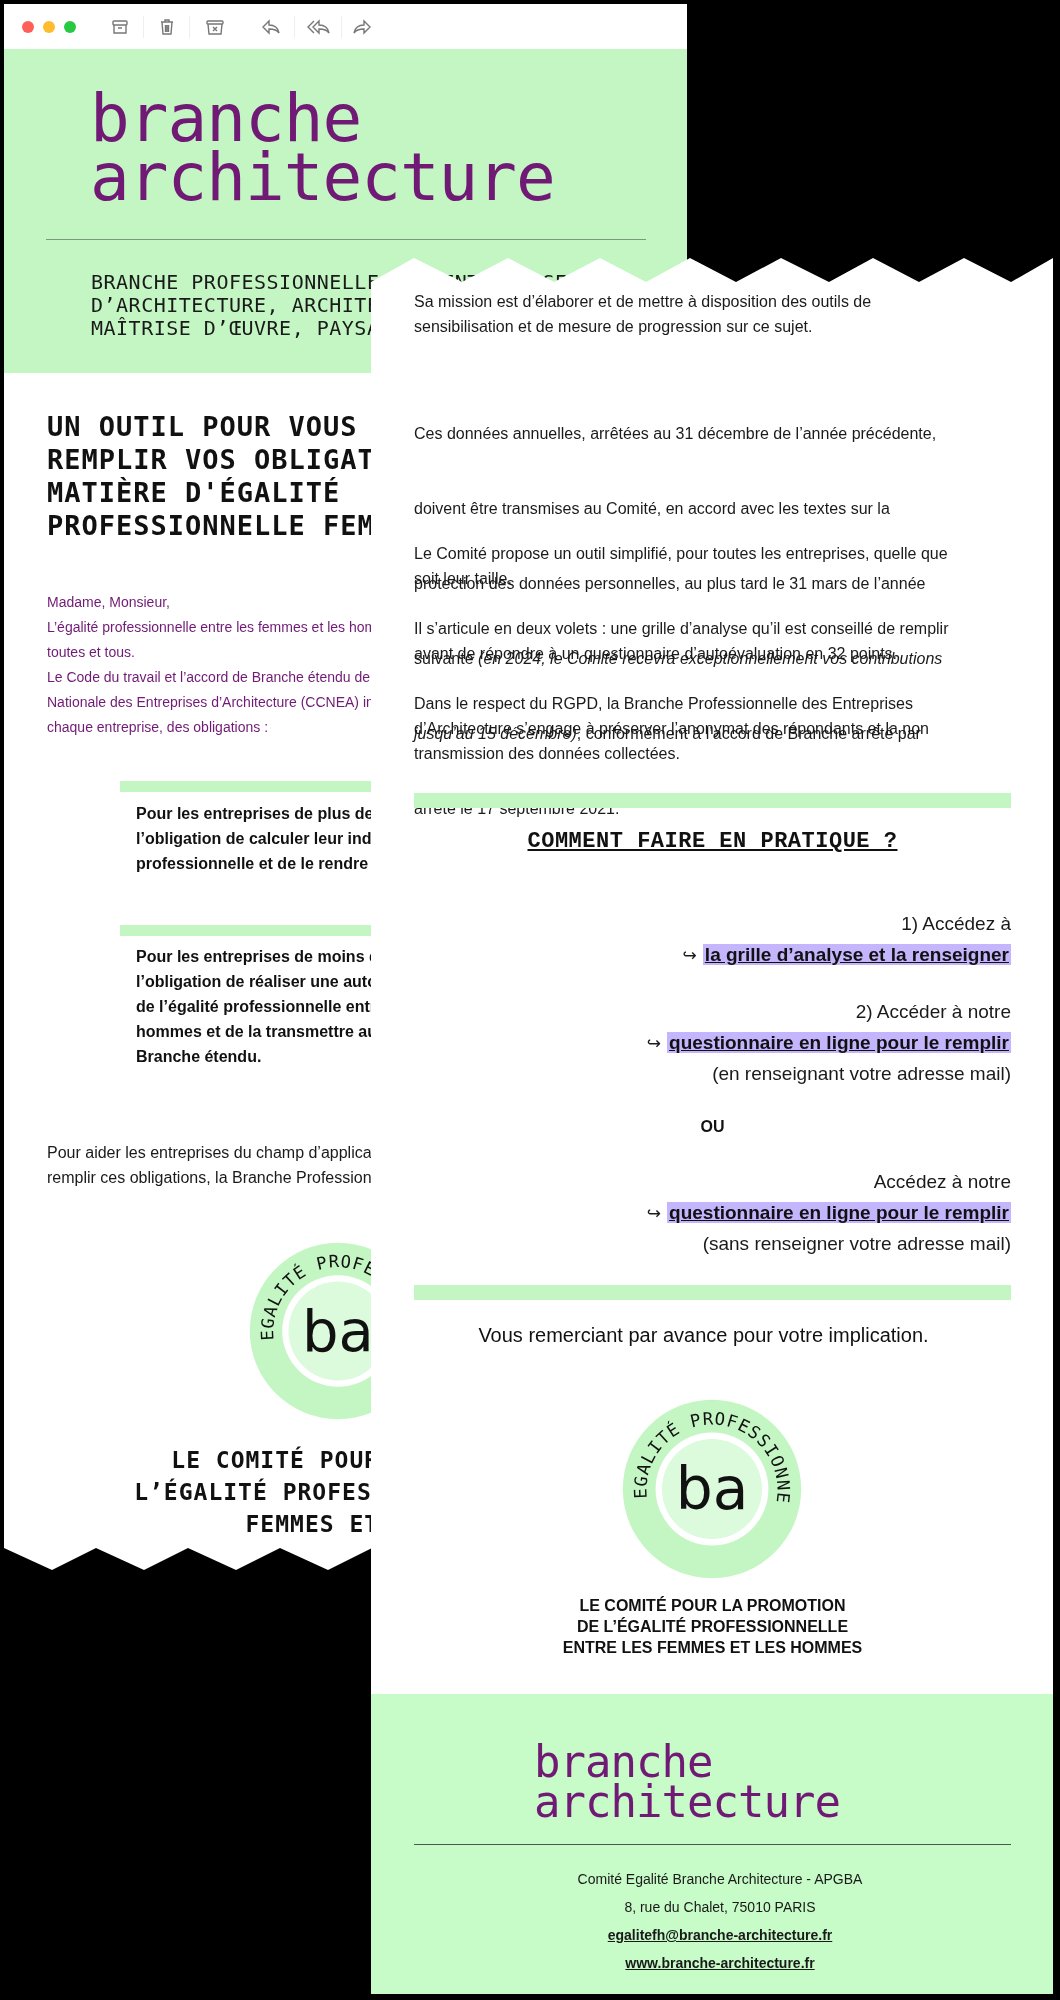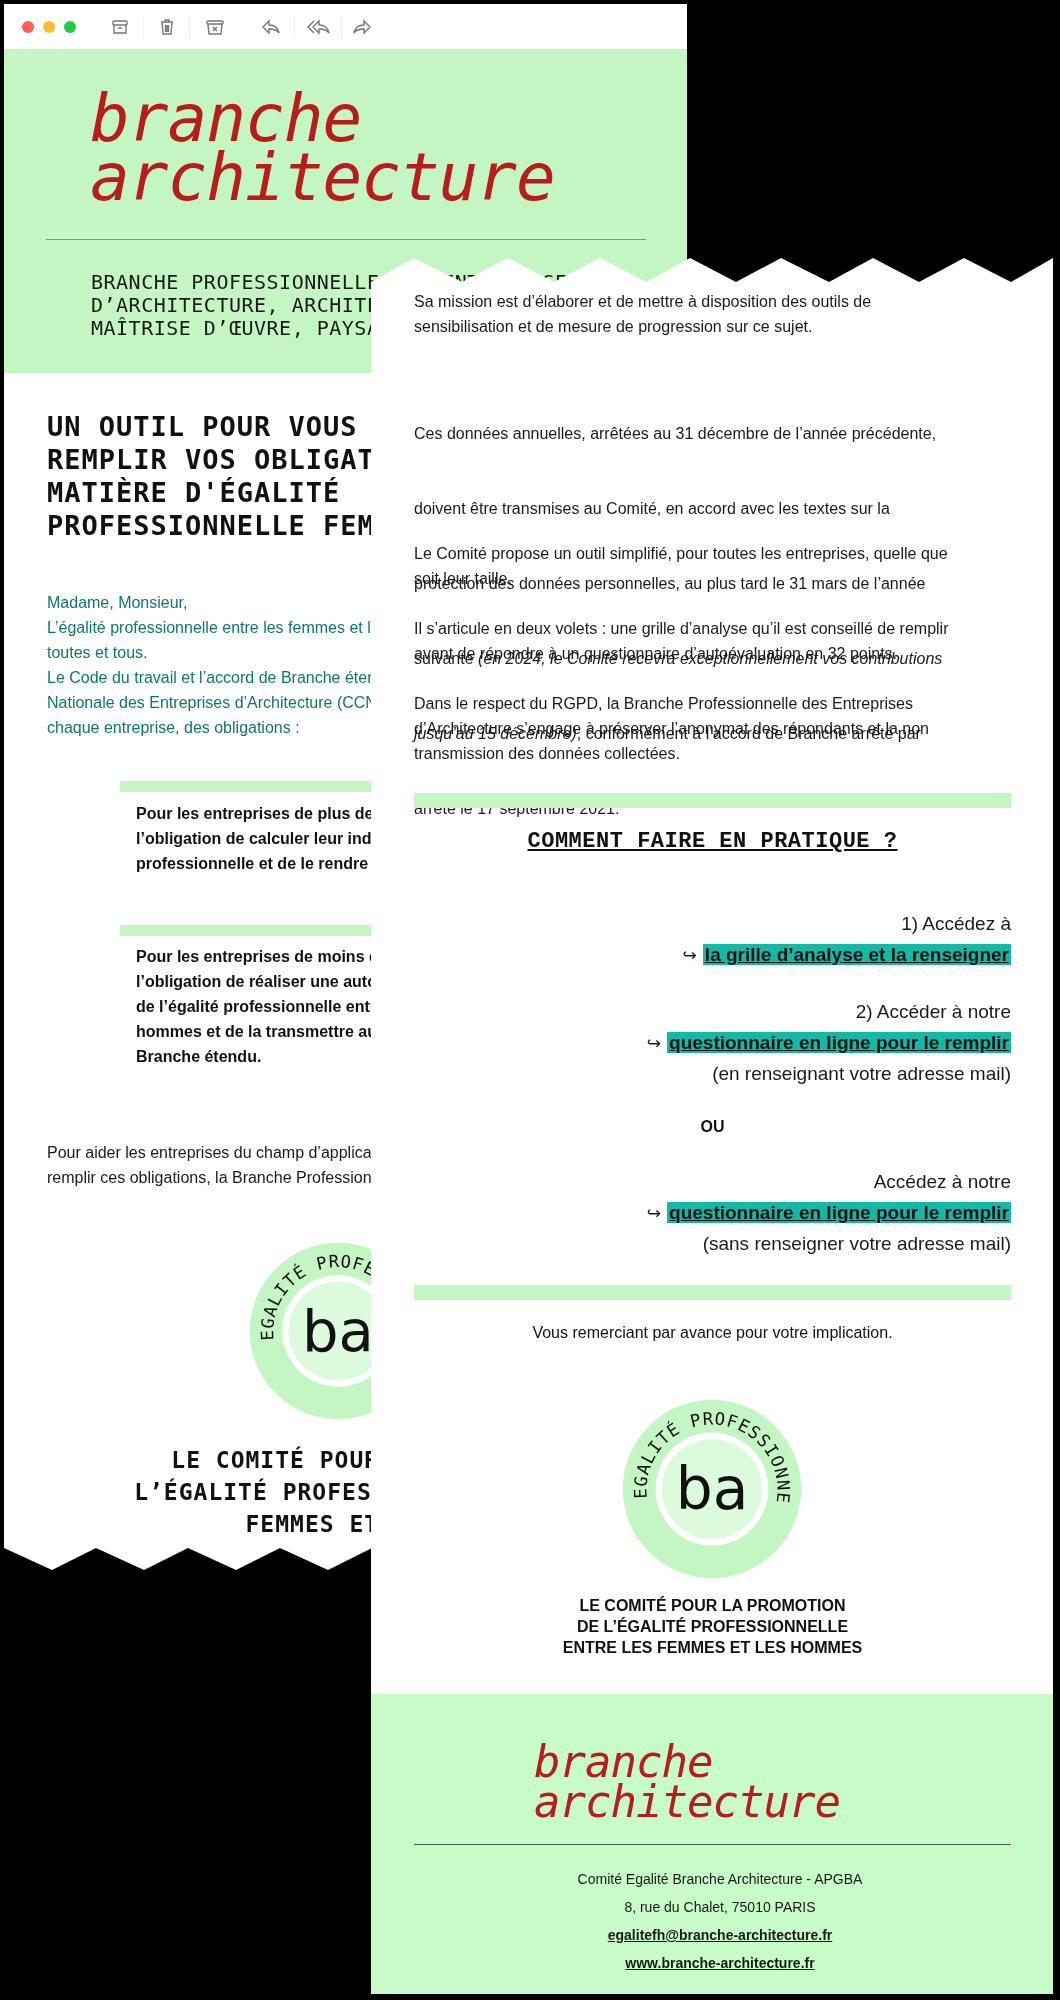--- a/index.html
+++ b/index.html
@@ -16,46 +16,46 @@
   }
   .toolbar { position: absolute; left: 0; top: 0; width: 683px; height: 45px; background: #fff; }
   .tl { position: absolute; top: 17px; width: 12px; height: 12px; border-radius: 50%; }
   .tl.red { left: 18px; background: #fe5f57; }
   .tl.yellow { left: 39px; background: #febc2e; }
   .tl.green { left: 60px; background: #28c840; }
   .tb-icon { position: absolute; top: 10px; width: 26px; height: 26px; display: flex; align-items: center; justify-content: center; }
   .tb-sep { position: absolute; top: 12px; width: 1px; height: 22px; background: #eee; }
 
   .hdr { position: absolute; left: 0; top: 45px; width: 683px; height: 324px; background: #c4f6c4; }
-  .logo-text { font-family: "DejaVu Sans Mono", monospace; color: #b91c1c; line-height: 0.9; letter-spacing: -1px; font-style: italic; }
+  .logo-text { font-family: "DejaVu Sans Mono", monospace; color: #701a75; line-height: 0.9; letter-spacing: -1px; }
   .hdr .logo-text { position: absolute; left: 86px; top: 40px; font-size: 66px; }
   .hdr .divider { position: absolute; left: 42px; top: 190px; width: 600px; height: 1px; background: #7a9a7a; }
   .hdr .subtitle { position: absolute; left: 87px; top: 222px; font-family: "DejaVu Sans Mono", monospace; font-size: 20px; line-height: 23px; letter-spacing: 0.5px; color: #1a1a1a; white-space: pre; }
 
   .l-heading { position: absolute; left: 43px; top: 406px; font-family: "DejaVu Sans Mono", monospace; font-weight: bold; font-size: 27px; line-height: 33px; letter-spacing: 1px; white-space: pre; }
-  .l-body { position: absolute; left: 43px; top: 586px; font-size: 16px; line-height: 25px; white-space: pre; color: #0f766e; }
+  .l-body { position: absolute; left: 43px; top: 586px; font-size: 14px; line-height: 25px; white-space: pre; color: #701a75; }
   .l-bar { position: absolute; left: 116px; height: 11px; width: 600px; background: #c4f6c4; }
   .l-bold { position: absolute; left: 132px; font-weight: bold; font-size: 16px; line-height: 25px; white-space: pre; }
   .l-closing { position: absolute; left: 43px; top: 1136px; font-size: 16px; line-height: 25px; white-space: pre; color: #1a1a1a; }
   .l-badge { position: absolute; left: 244px; top: 1237px; width: 180px; height: 180px; }
   .l-sign { position: absolute; left: 40px; top: 1440px; width: 700px; text-align: center; font-family: "DejaVu Sans Mono", monospace; font-weight: bold; font-size: 23px; line-height: 32px; letter-spacing: 1px; white-space: pre; padding-left: 0; }
 
   .panel-right {
     position: absolute; left: 371px; top: 258px; width: 682px; height: 1736px;
     background: #fff;
     clip-path: polygon(0 24px, 43px 0, 91px 24px, 137px 0, 183px 24px, 229px 0, 275px 24px, 319px 0, 365px 24px, 410px 0, 458px 24px, 502px 0, 548px 24px, 593px 0, 640px 24px, 682px 0, 682px 100%, 0 100%);
   }
   .r-para { font-size: 16px; line-height: 25px; color: #1a1a1a; white-space: pre; position: absolute; left: 43px; }
   .r-bar { position: absolute; left: 43px; width: 597px; height: 15px; background: #c4f6c4; }
   .r-h2 { position: absolute; left: 43px; width: 597px; text-align: center; font-family: Liberation Mono, monospace; font-weight: bold; font-size: 22px; text-decoration: underline; letter-spacing: 0.5px; }
   .r-line { position: absolute; left: 43px; width: 597px; text-align: right; font-size: 19px; line-height: 26px; color: #1a1a1a; }
-  .r-link { background: #14b8a6; font-weight: bold; text-decoration: underline; color: #111; padding: 0 2px; }
+  .r-link { background: #c4b5fd; font-weight: bold; text-decoration: underline; color: #111; padding: 0 2px; }
   .arrow { font-size: 17px; margin-right: 6px; font-weight: normal; }
   .r-ou { position: absolute; left: 43px; width: 597px; text-align: center; font-weight: bold; font-size: 16px; }
-  .r-thanks { position: absolute; left: 43px; width: 597px; text-align: center; font-size: 16px; }
+  .r-thanks { position: absolute; left: 34px; width: 597px; text-align: center; font-size: 20px; }
   .r-badge { position: absolute; left: 250px; top: 1140px; width: 182px; height: 182px; }
   .r-sign { position: absolute; left: 43px; width: 597px; top: 1337px; text-align: center; font-weight: bold; font-size: 16px; line-height: 21px; white-space: pre; }
 
   .footer { position: absolute; left: 0; top: 1436px; width: 682px; height: 300px; background: #c7fbc7; }
   .footer .logo-text { position: absolute; left: 163px; top: 48px; font-size: 44px; }
   .footer .divider { position: absolute; left: 43px; top: 150px; width: 597px; height: 1px; background: #4a5a4a; }
   .f-line { position: absolute; left: 8px; width: 682px; text-align: center; font-size: 14px; color: #1a1a1a; }
   .f-link { font-weight: bold; text-decoration: underline; }
 </style>
 </head>

